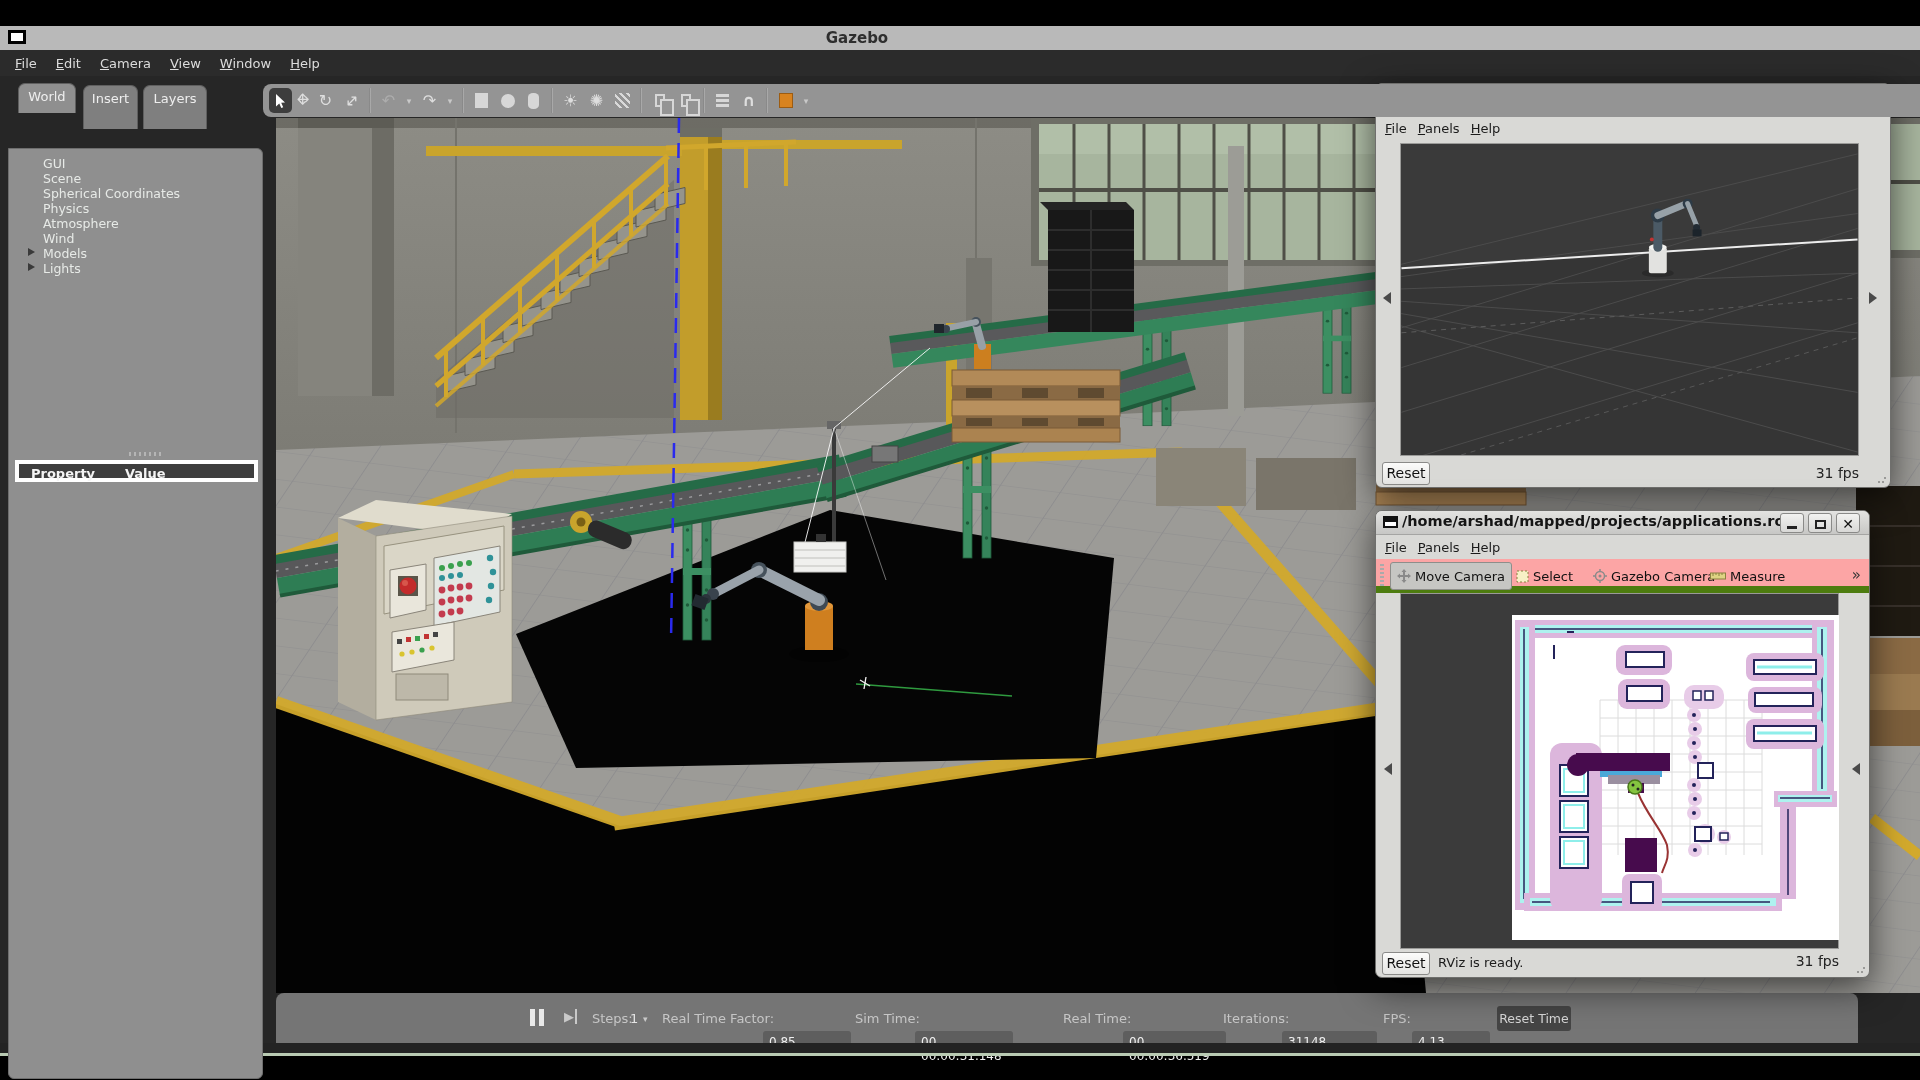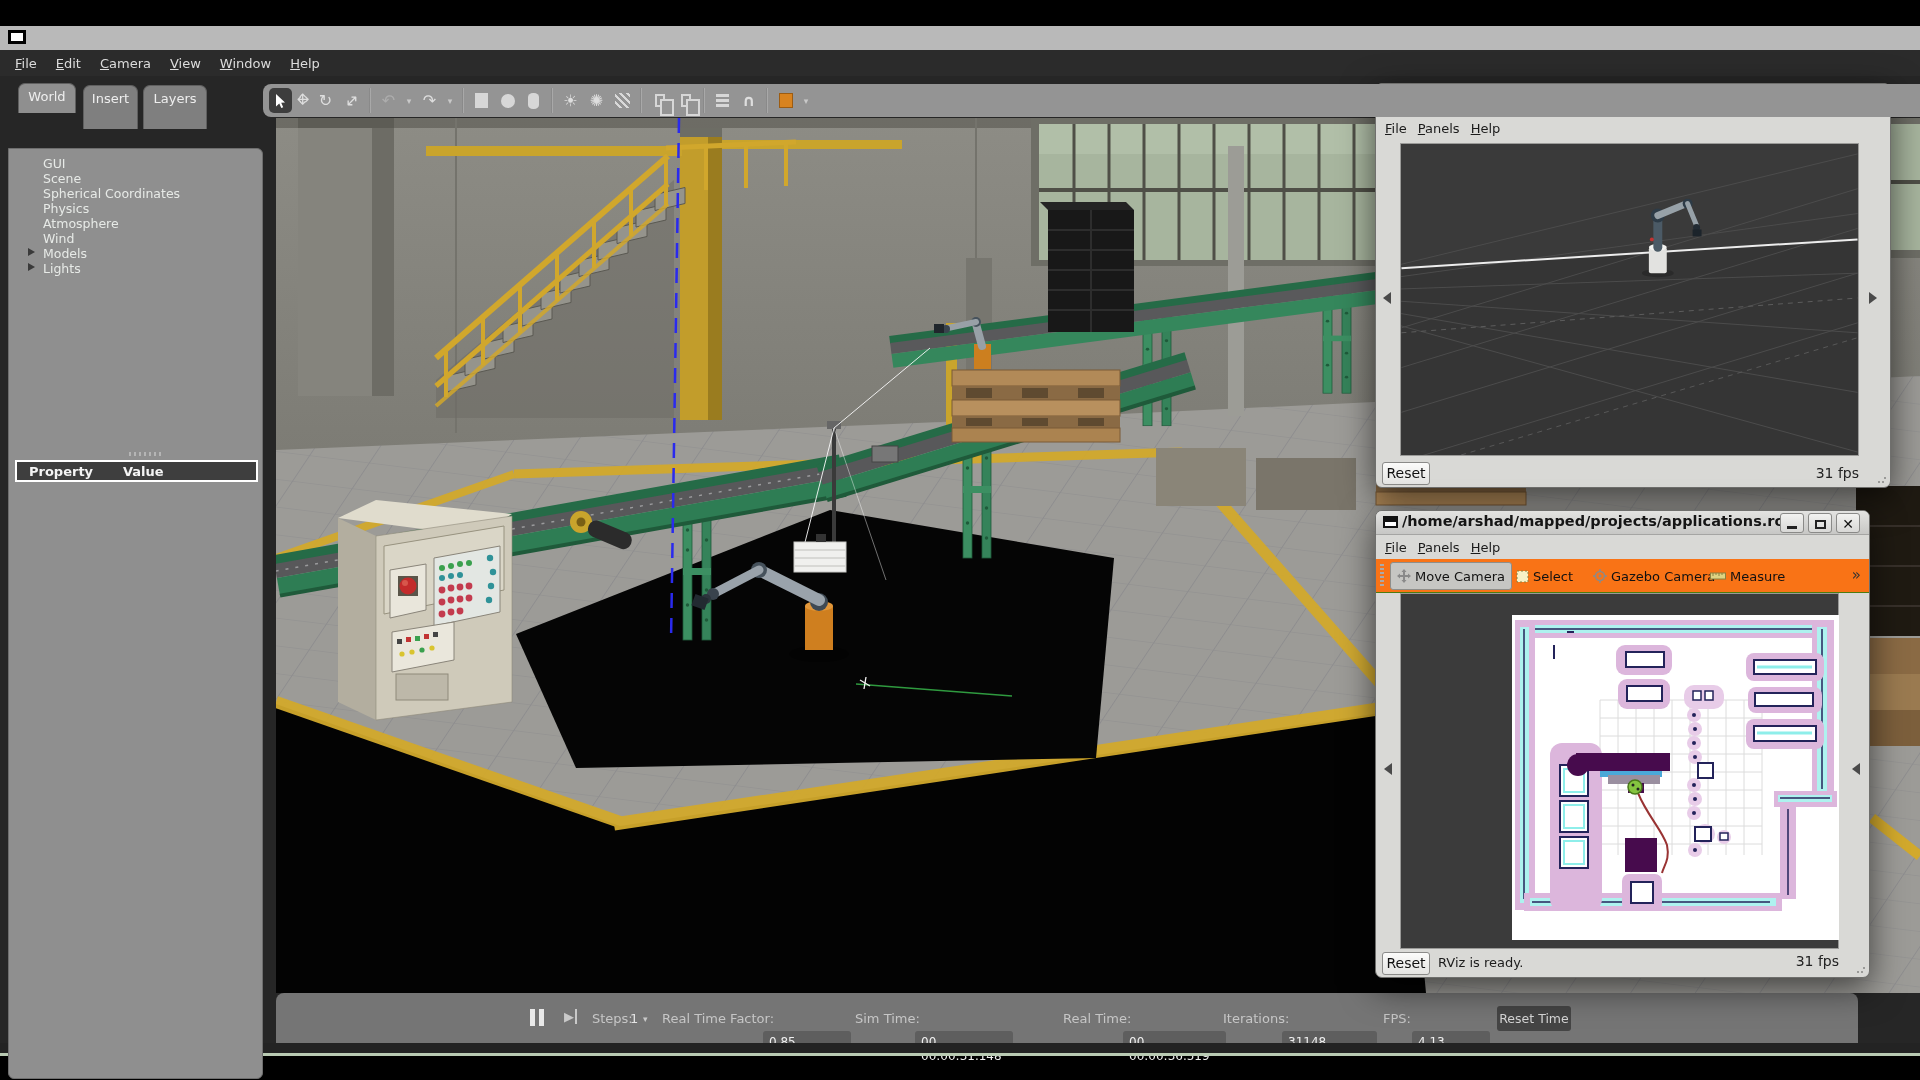--- a/index.html
+++ b/index.html
@@ -20,21 +20,21 @@
   .tab { position:absolute; top:9px; height:44px; background:#7f7f7f; border:1px solid #5f5f5f; border-bottom:none;
          border-radius:7px 7px 0 0; color:#eeeeee; font-size:13px; text-align:center; padding-top:5px; }
   .tab.active { top:7px; height:30px; background:#8f8f8f; z-index:3; }
   #leftpanel { left:8px; top:36px; width:255px; height:931px; background:#8f8f8f; border:1px solid #6e6e6e;
                border-radius:0 6px 6px 6px; z-index:2;margin-top:36px; }
   .treeitem { position:absolute; left:34px; height:15px; color:#e7eae7; font-size:12.5px; white-space:nowrap; }
   .expander { position:absolute; left:19px; width:0; height:0; border-left:7px solid #3a3a3a;
               border-top:4.5px solid transparent; border-bottom:4.5px solid transparent; }
   #splitdots { left:120px; top:303px; width:34px; height:4px;
       background:repeating-linear-gradient(90deg,#b5b5b5 0 2px,transparent 2px 5px); }
-  #propheader { left:6px; top:311px; width:243px; height:22px; background:#3e3e3e; border:2px solid #ffffff;
+  #propheader { left:6px; top:311px; width:243px; height:22px; background:#3e3e3e; border:4px solid #ffffff;
                 color:#f4f4f4; font-size:13px; font-weight:bold; }
   #propheader .ph1 { position:absolute; left:12px; top:2px; }
   #propheader .ph2 { position:absolute; left:106px; top:2px; }
 
   
   #gztoolbar { left:263px; top:8px; width:1657px; height:33px; background:#949494; border-radius:8px 0 0 8px;
                display:flex; align-items:center; padding-left:6px; gap:3px; z-index:1; }
   .ti { width:23px; height:25px; display:flex; align-items:center; justify-content:center;
         color:#dedede; font-size:16px; }
   .ti.sel { background:#3d3d3d; border-radius:5px; }
@@ -91,41 +91,42 @@
   .omenu .mi { font-size:13px; color:#1b1b1b; }
   .oview { position:absolute; background:#3b3b3b; border:1px solid #9a9a98; }
   .navarrow { position:absolute; width:0; height:0; border-top:6px solid transparent; border-bottom:6px solid transparent; }
   .navarrow.left { border-right:8px solid #4a4a4a; }
   .navarrow.right { border-left:8px solid #4a4a4a; }
   .obtn { position:absolute; background:linear-gradient(#fbfbfa,#e4e4e2); border:1px solid #8a8a88; border-radius:3px;
           font-size:14px; color:#111; text-align:center; }
   .fps { position:absolute; font-size:14px; color:#222; }
 
   
-  #rvtools { position:absolute; left:0; right:0; top:48px; height:34px; background:#f97316;
-             border-bottom:1px solid #4d7c0f; }
+  #rvtools { position:absolute; left:0; right:0; top:48px; height:34px; background:#fca5a5;
+             border-bottom:7px solid #4d7c0f; }
   #rvhandle { position:absolute; left:4px; top:5px; width:4px; height:24px;
              background:repeating-linear-gradient(#aaa 0 2px,transparent 2px 4px); }
   .rvbtn { position:absolute; top:3px; height:28px; display:flex; align-items:center; gap:4px;
            font-size:13px; color:#111; padding:0 6px; }
   .rvbtn.active { background:#c6c6c3; border:1px solid #8e8e8b; border-radius:3px; }
   #rvchev { position:absolute; right:8px; top:7px; font-size:15px; color:#333; }
   .grip { position:absolute; right:3px; bottom:3px; width:10px; height:10px;
           background:radial-gradient(circle at 2px 8px,#9a9a98 1px,transparent 1.5px),
                      radial-gradient(circle at 6px 8px,#9a9a98 1px,transparent 1.5px),
                      radial-gradient(circle at 8px 4px,#9a9a98 1px,transparent 1.5px); }
   u { text-decoration:underline; }
 </style>
 </head>
 <body>
 
 <div id="screen">
 
   <div class="abs" id="titlebar"></div>
   <div class="abs" id="app-icon"></div>
+  <div class="abs" id="gz-title">Gazebo</div>
 
   <div class="abs" id="menubar">
     <span class="mi u1"><u>F</u>ile</span>
     <span class="mi u1"><u>E</u>dit</span>
     <span class="mi u1"><u>C</u>amera</span>
     <span class="mi u1"><u>V</u>iew</span>
     <span class="mi u1"><u>W</u>indow</span>
     <span class="mi u1"><u>H</u>elp</span>
   </div>
 

